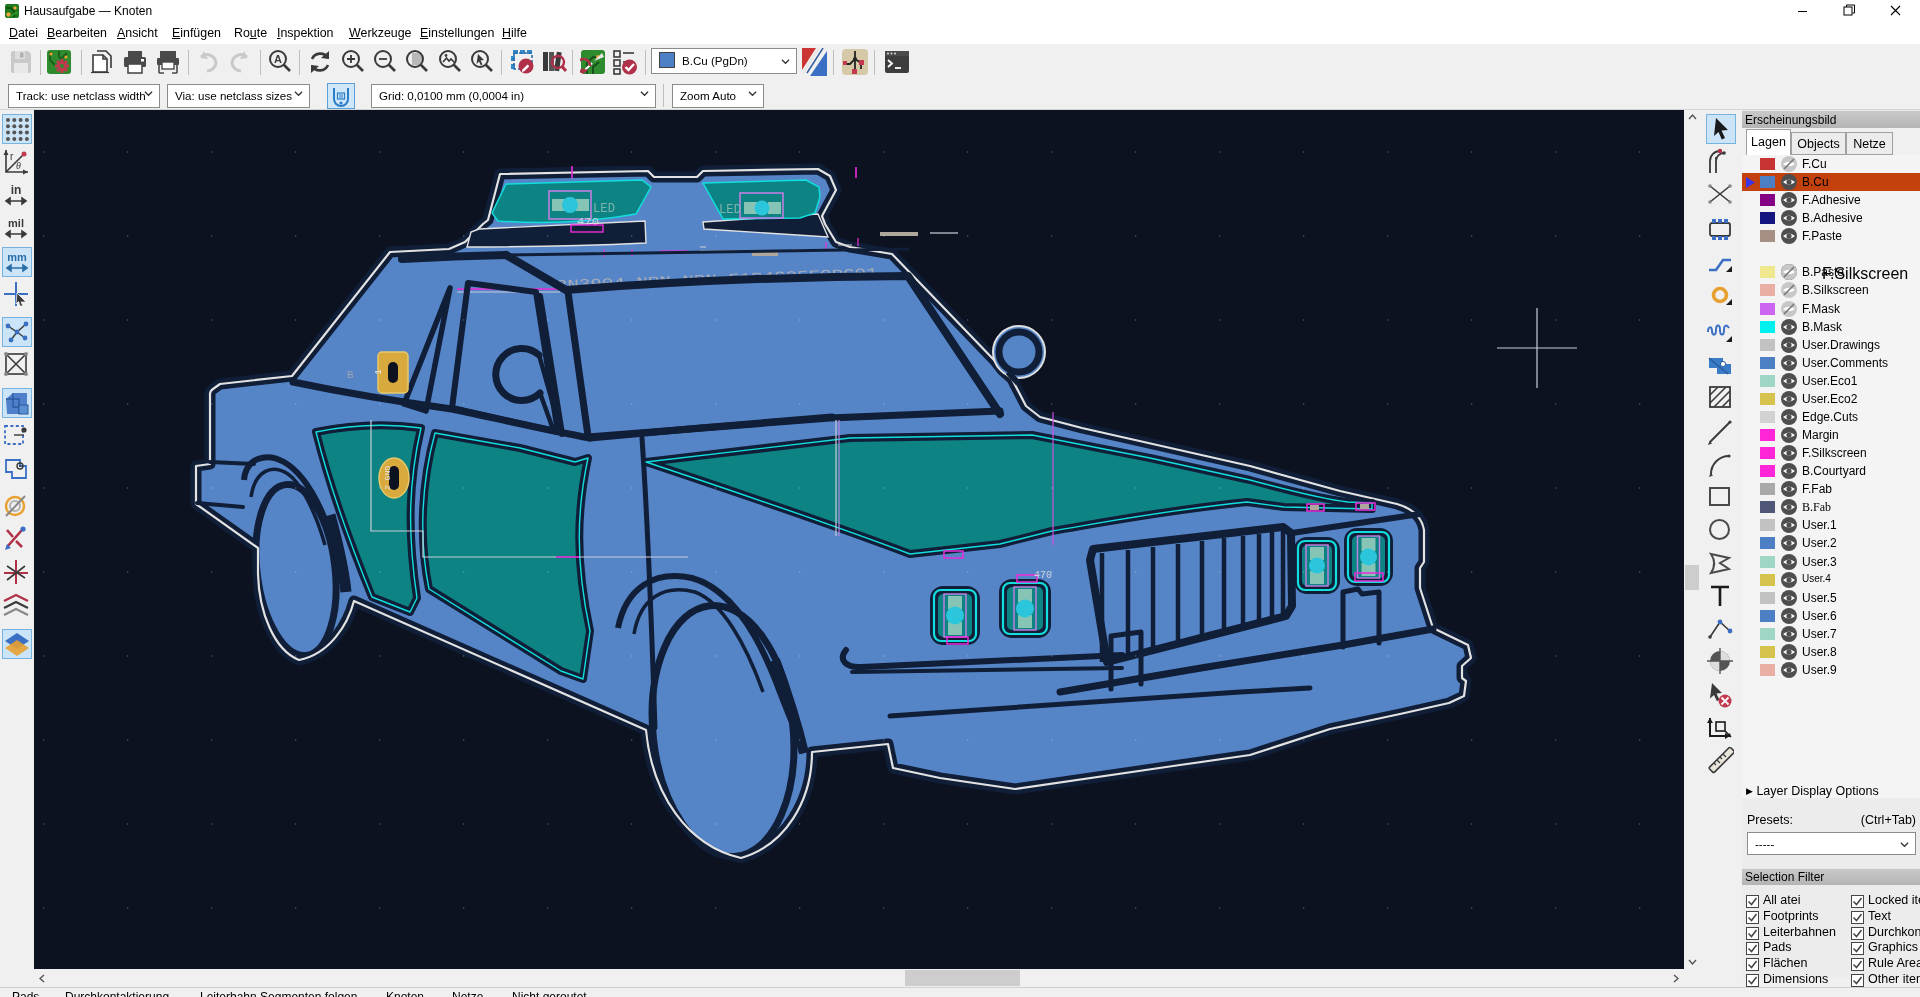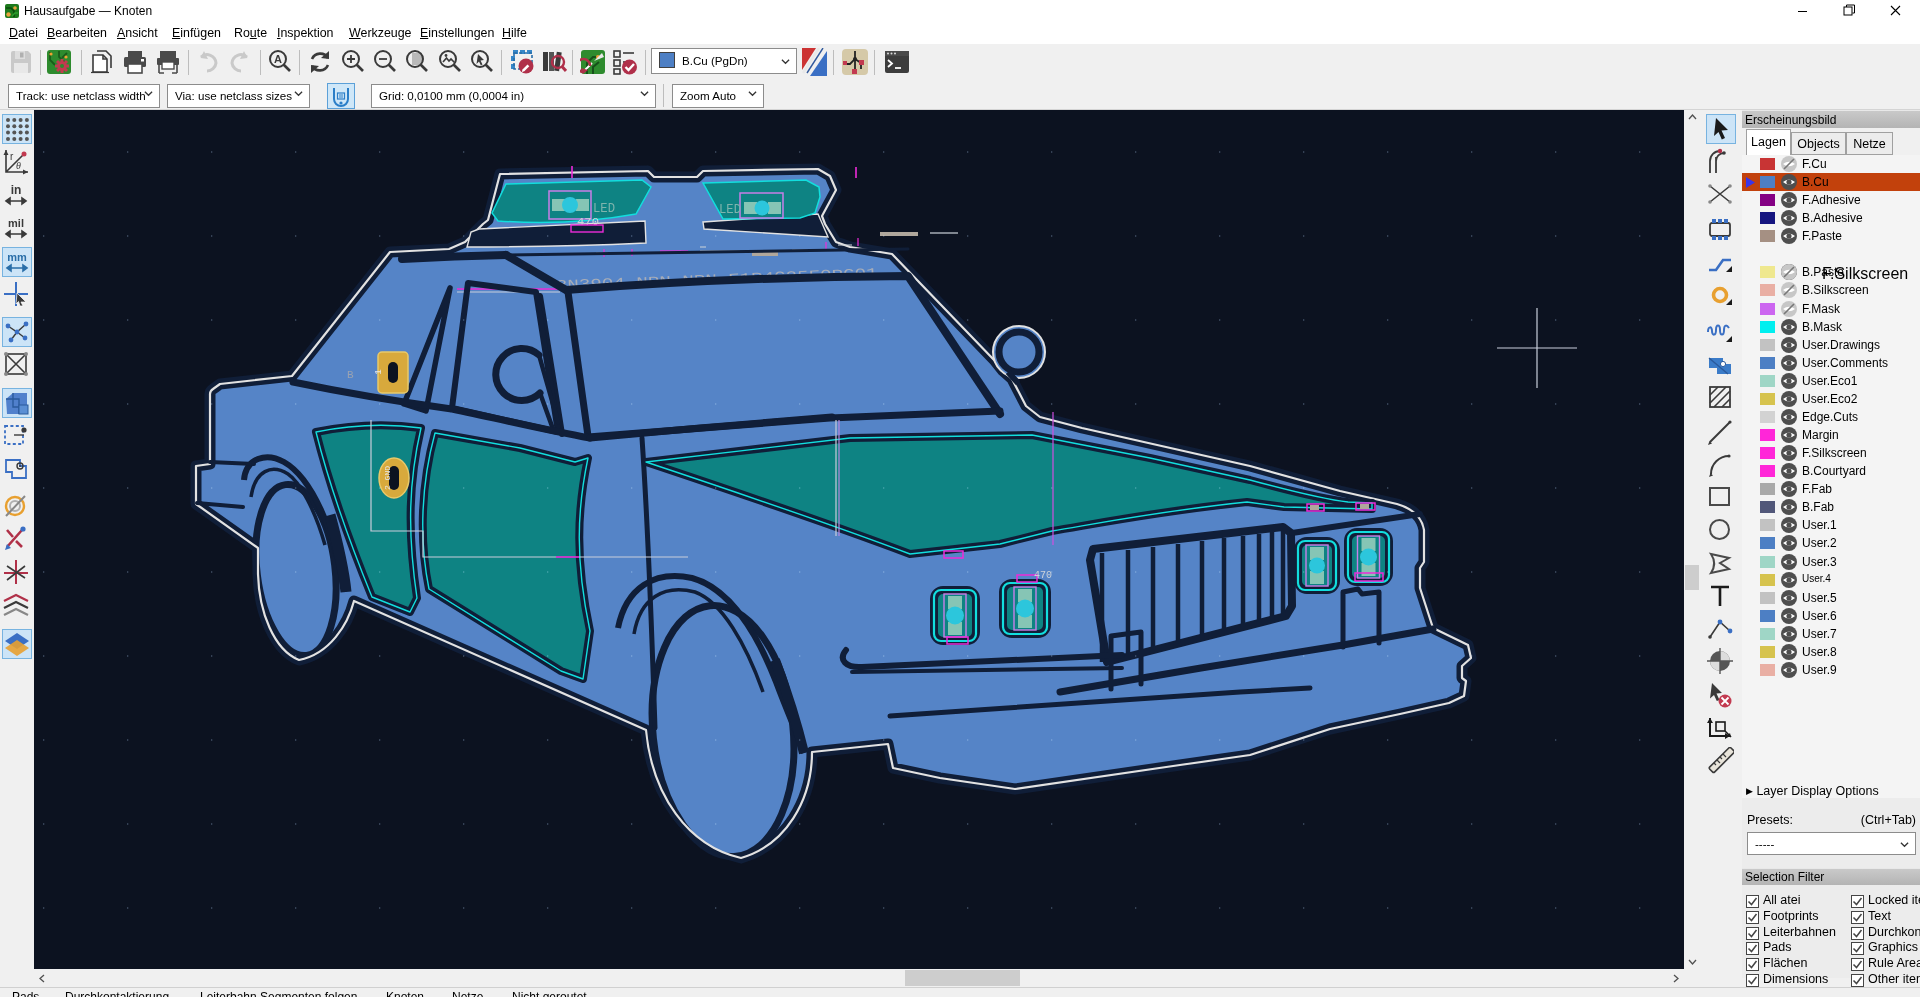--- a/index.html
+++ b/index.html
@@ -769,21 +769,21 @@
     </div>
   <div style="position:absolute;left:0;top:370px;width:178px;height:18px;">
       <span style="position:absolute;left:18px;top:3px;width:15px;height:12px;background:#A9A9A9;"></span>
       <span style="position:absolute;left:39px;top:1px;width:16px;height:16px;"><svg width="16" height="16" viewBox="0 0 16 16">
           <circle cx="8" cy="8" r="8" fill="#4e4e4e"></circle>
           <path d="M2 8 Q8 3 14 8 Q8 13 2 8 Z" fill="#fff"></path>
           <circle cx="8" cy="8" r="2.6" fill="#4e4e4e"></circle>
         </svg></span>
       <span style="position:absolute;left:60px;top:2px;font-size:12px;color:#000;">F.Fab</span>
     </div>
-  <div style="position:absolute;left:0;top:388px;width:178px;height:18px;">
+  <div style="position:absolute;left:0;top:388px;width:178px;height:18px;font-family:Liberation Serif, serif;">
       <span style="position:absolute;left:18px;top:3px;width:15px;height:12px;background:#515779;"></span>
       <span style="position:absolute;left:39px;top:1px;width:16px;height:16px;"><svg width="16" height="16" viewBox="0 0 16 16">
           <circle cx="8" cy="8" r="8" fill="#4e4e4e"></circle>
           <path d="M2 8 Q8 3 14 8 Q8 13 2 8 Z" fill="#fff"></path>
           <circle cx="8" cy="8" r="2.6" fill="#4e4e4e"></circle>
         </svg></span>
       <span style="position:absolute;left:60px;top:2px;font-size:12px;color:#000;">B.Fab</span>
     </div>
   <div style="position:absolute;left:0;top:406px;width:178px;height:18px;">
       <span style="position:absolute;left:18px;top:3px;width:15px;height:12px;background:#C2C2C2;"></span>

